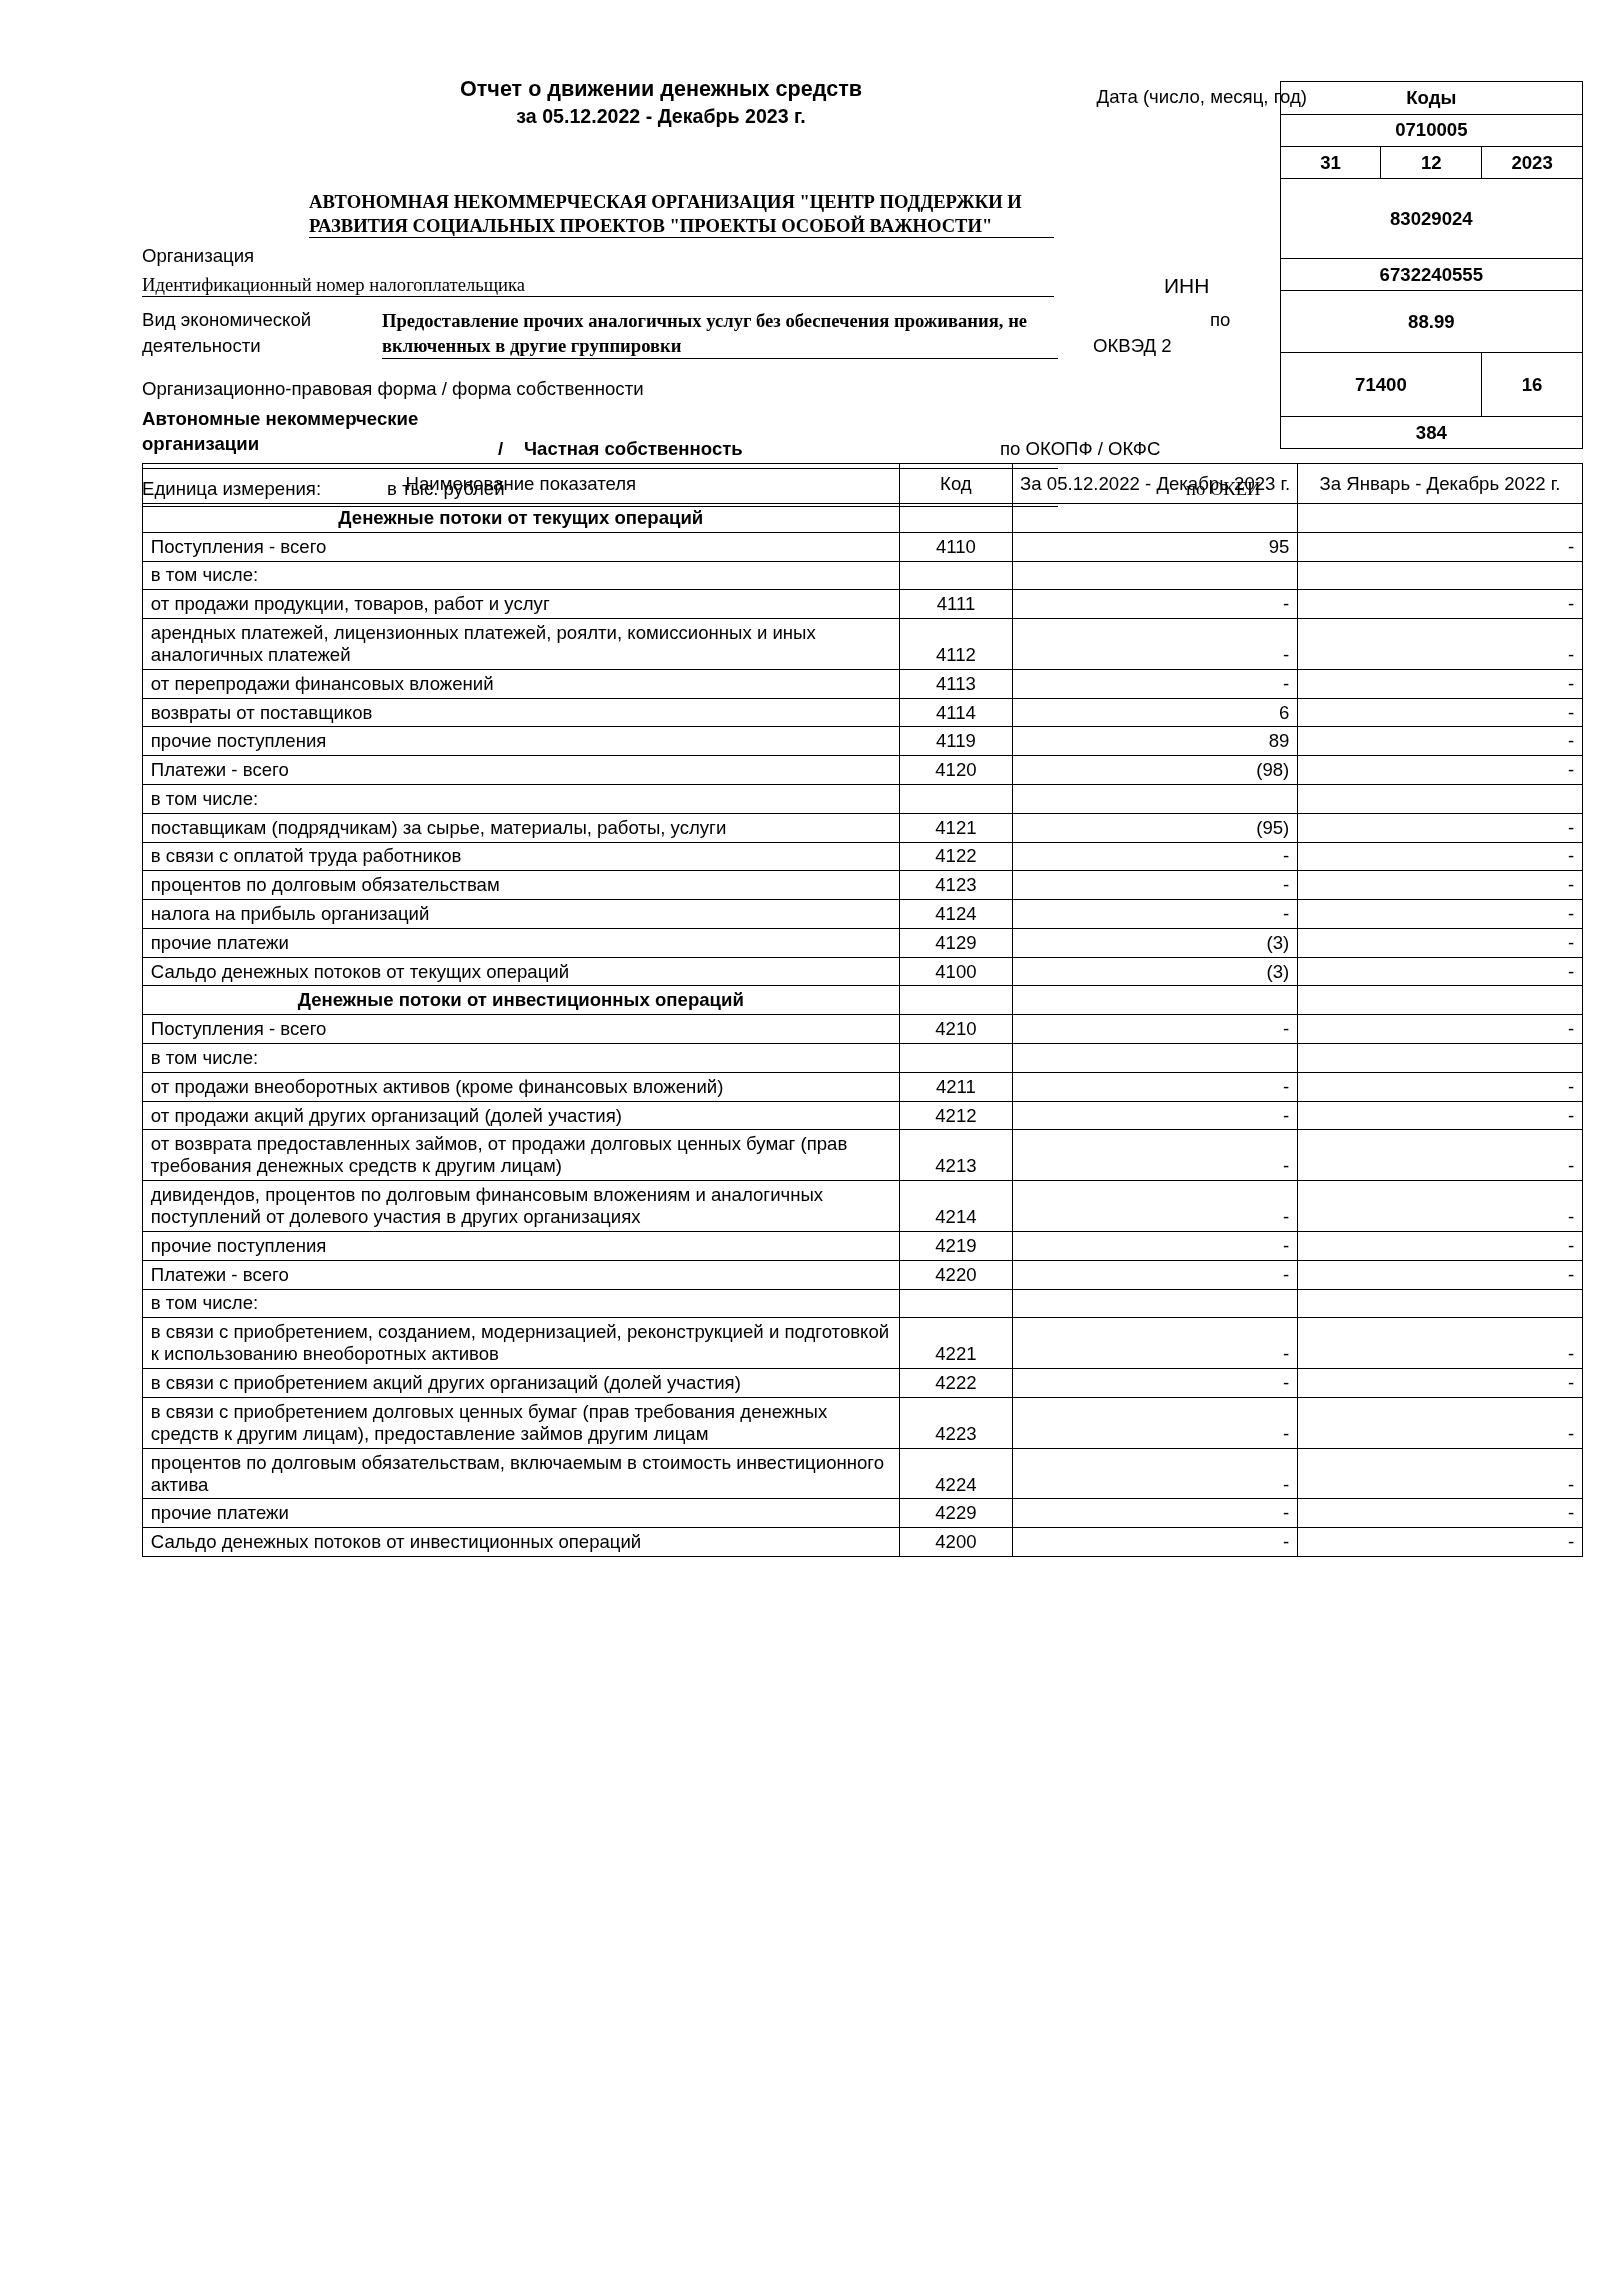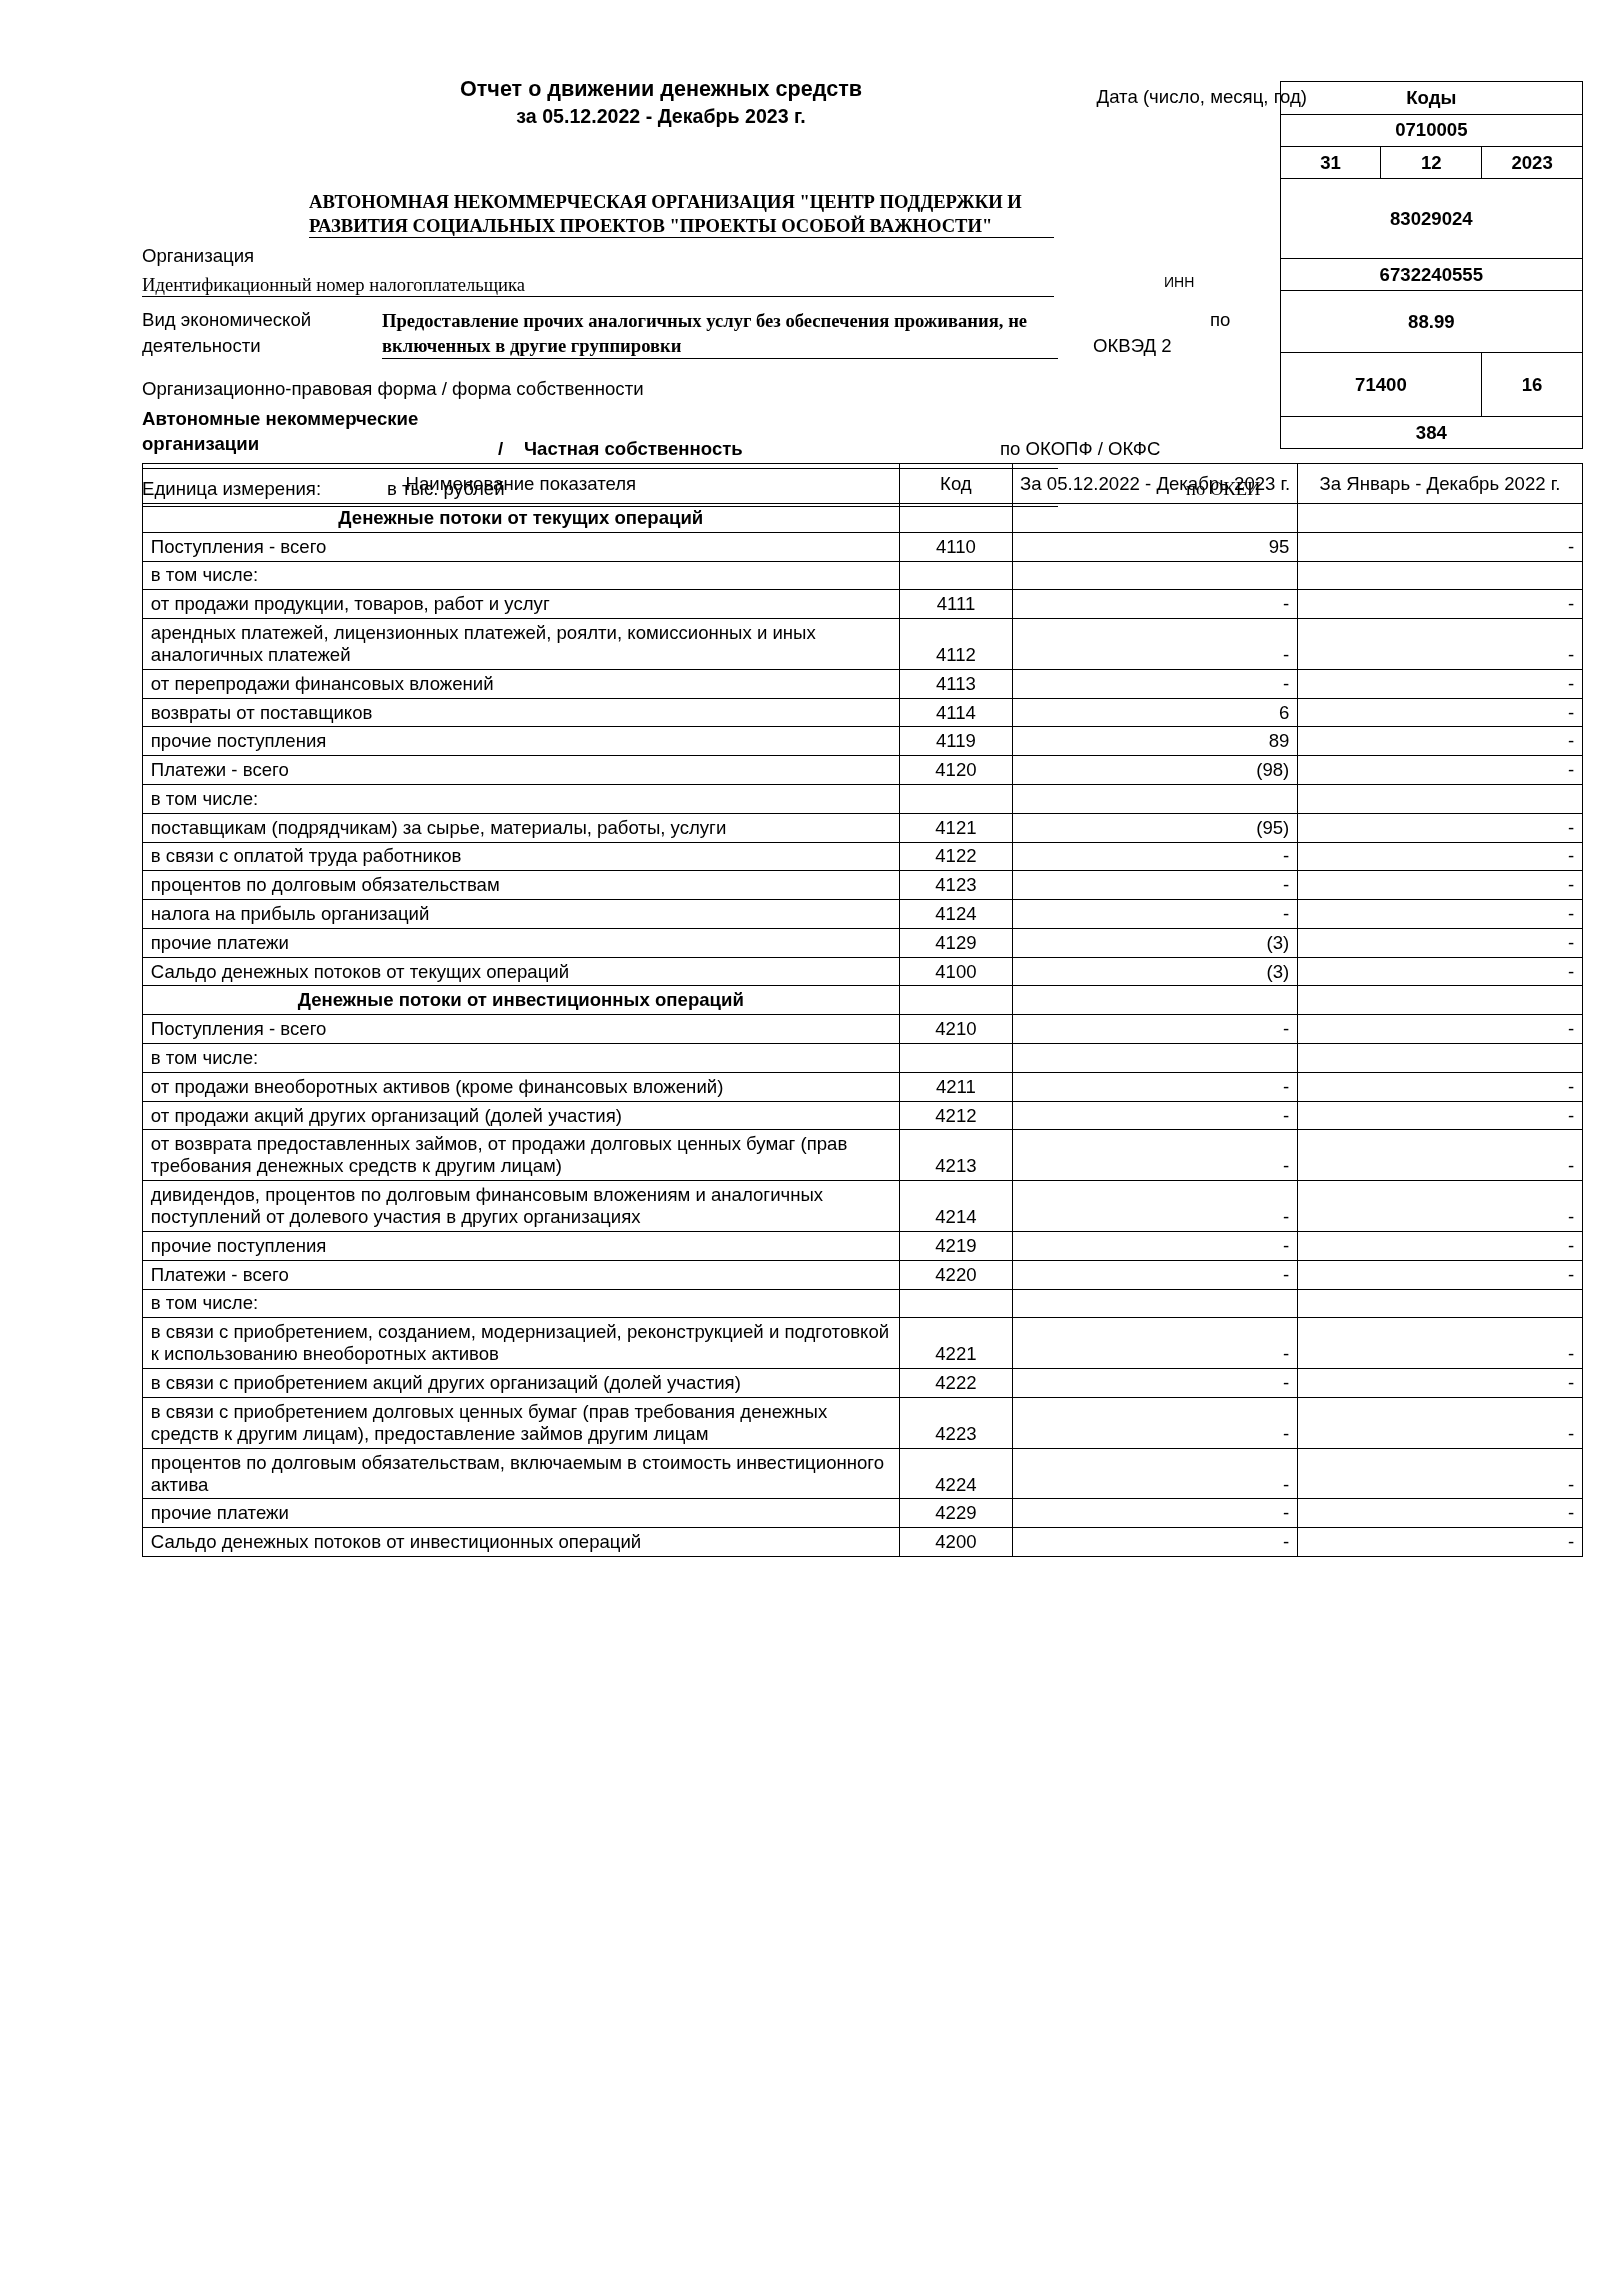--- a/index.html
+++ b/index.html
@@ -171,21 +171,21 @@
         </table>
 
       <div style="position:absolute; left:0; top:55px; width:1157px;">
         <div style="position:relative; height:84px;">
           <div class="lbl-left" style="top:55px;">Организация</div>
           <div class="val-bold underline-box" style="position:absolute; left:167px; top:0; width:745px; line-height:1.25;">АВТОНОМНАЯ НЕКОММЕРЧЕСКАЯ ОРГАНИЗАЦИЯ "ЦЕНТР ПОДДЕРЖКИ И РАЗВИТИЯ СОЦИАЛЬНЫХ ПРОЕКТОВ "ПРОЕКТЫ ОСОБОЙ ВАЖНОСТИ"</div>
         </div>
 
         <div style="position:relative; height:35px;">
           <div class="lbl-left underline-box" style="top:0; width:912px;">Идентификационный номер налогоплательщика</div>
-          <div style="position:absolute; left:1022px; top:0; font-size:14px;">ИНН</div>
+          <div style="position:absolute; left:1022px; top:0; font-size:21px;">ИНН</div>
         </div>
 
         <div style="position:relative; height:69px;">
           <div class="lbl-left" style="top:0;">Вид экономической</div>
           <div class="lbl-left" style="top:25.5px;">деятельности</div>
           <div class="val-bold underline-box" style="position:absolute; left:240px; top:0; width:676px; line-height:1.3;">Предоставление прочих аналогичных услуг без обеспечения проживания, не включенных в другие группировки</div>
           <div style="position:absolute; left:1068px; top:0; font-size:18.6px;">по</div>
           <div style="position:absolute; left:951px; top:25.5px; font-size:18.6px;">ОКВЭД 2</div>
         </div>
 

